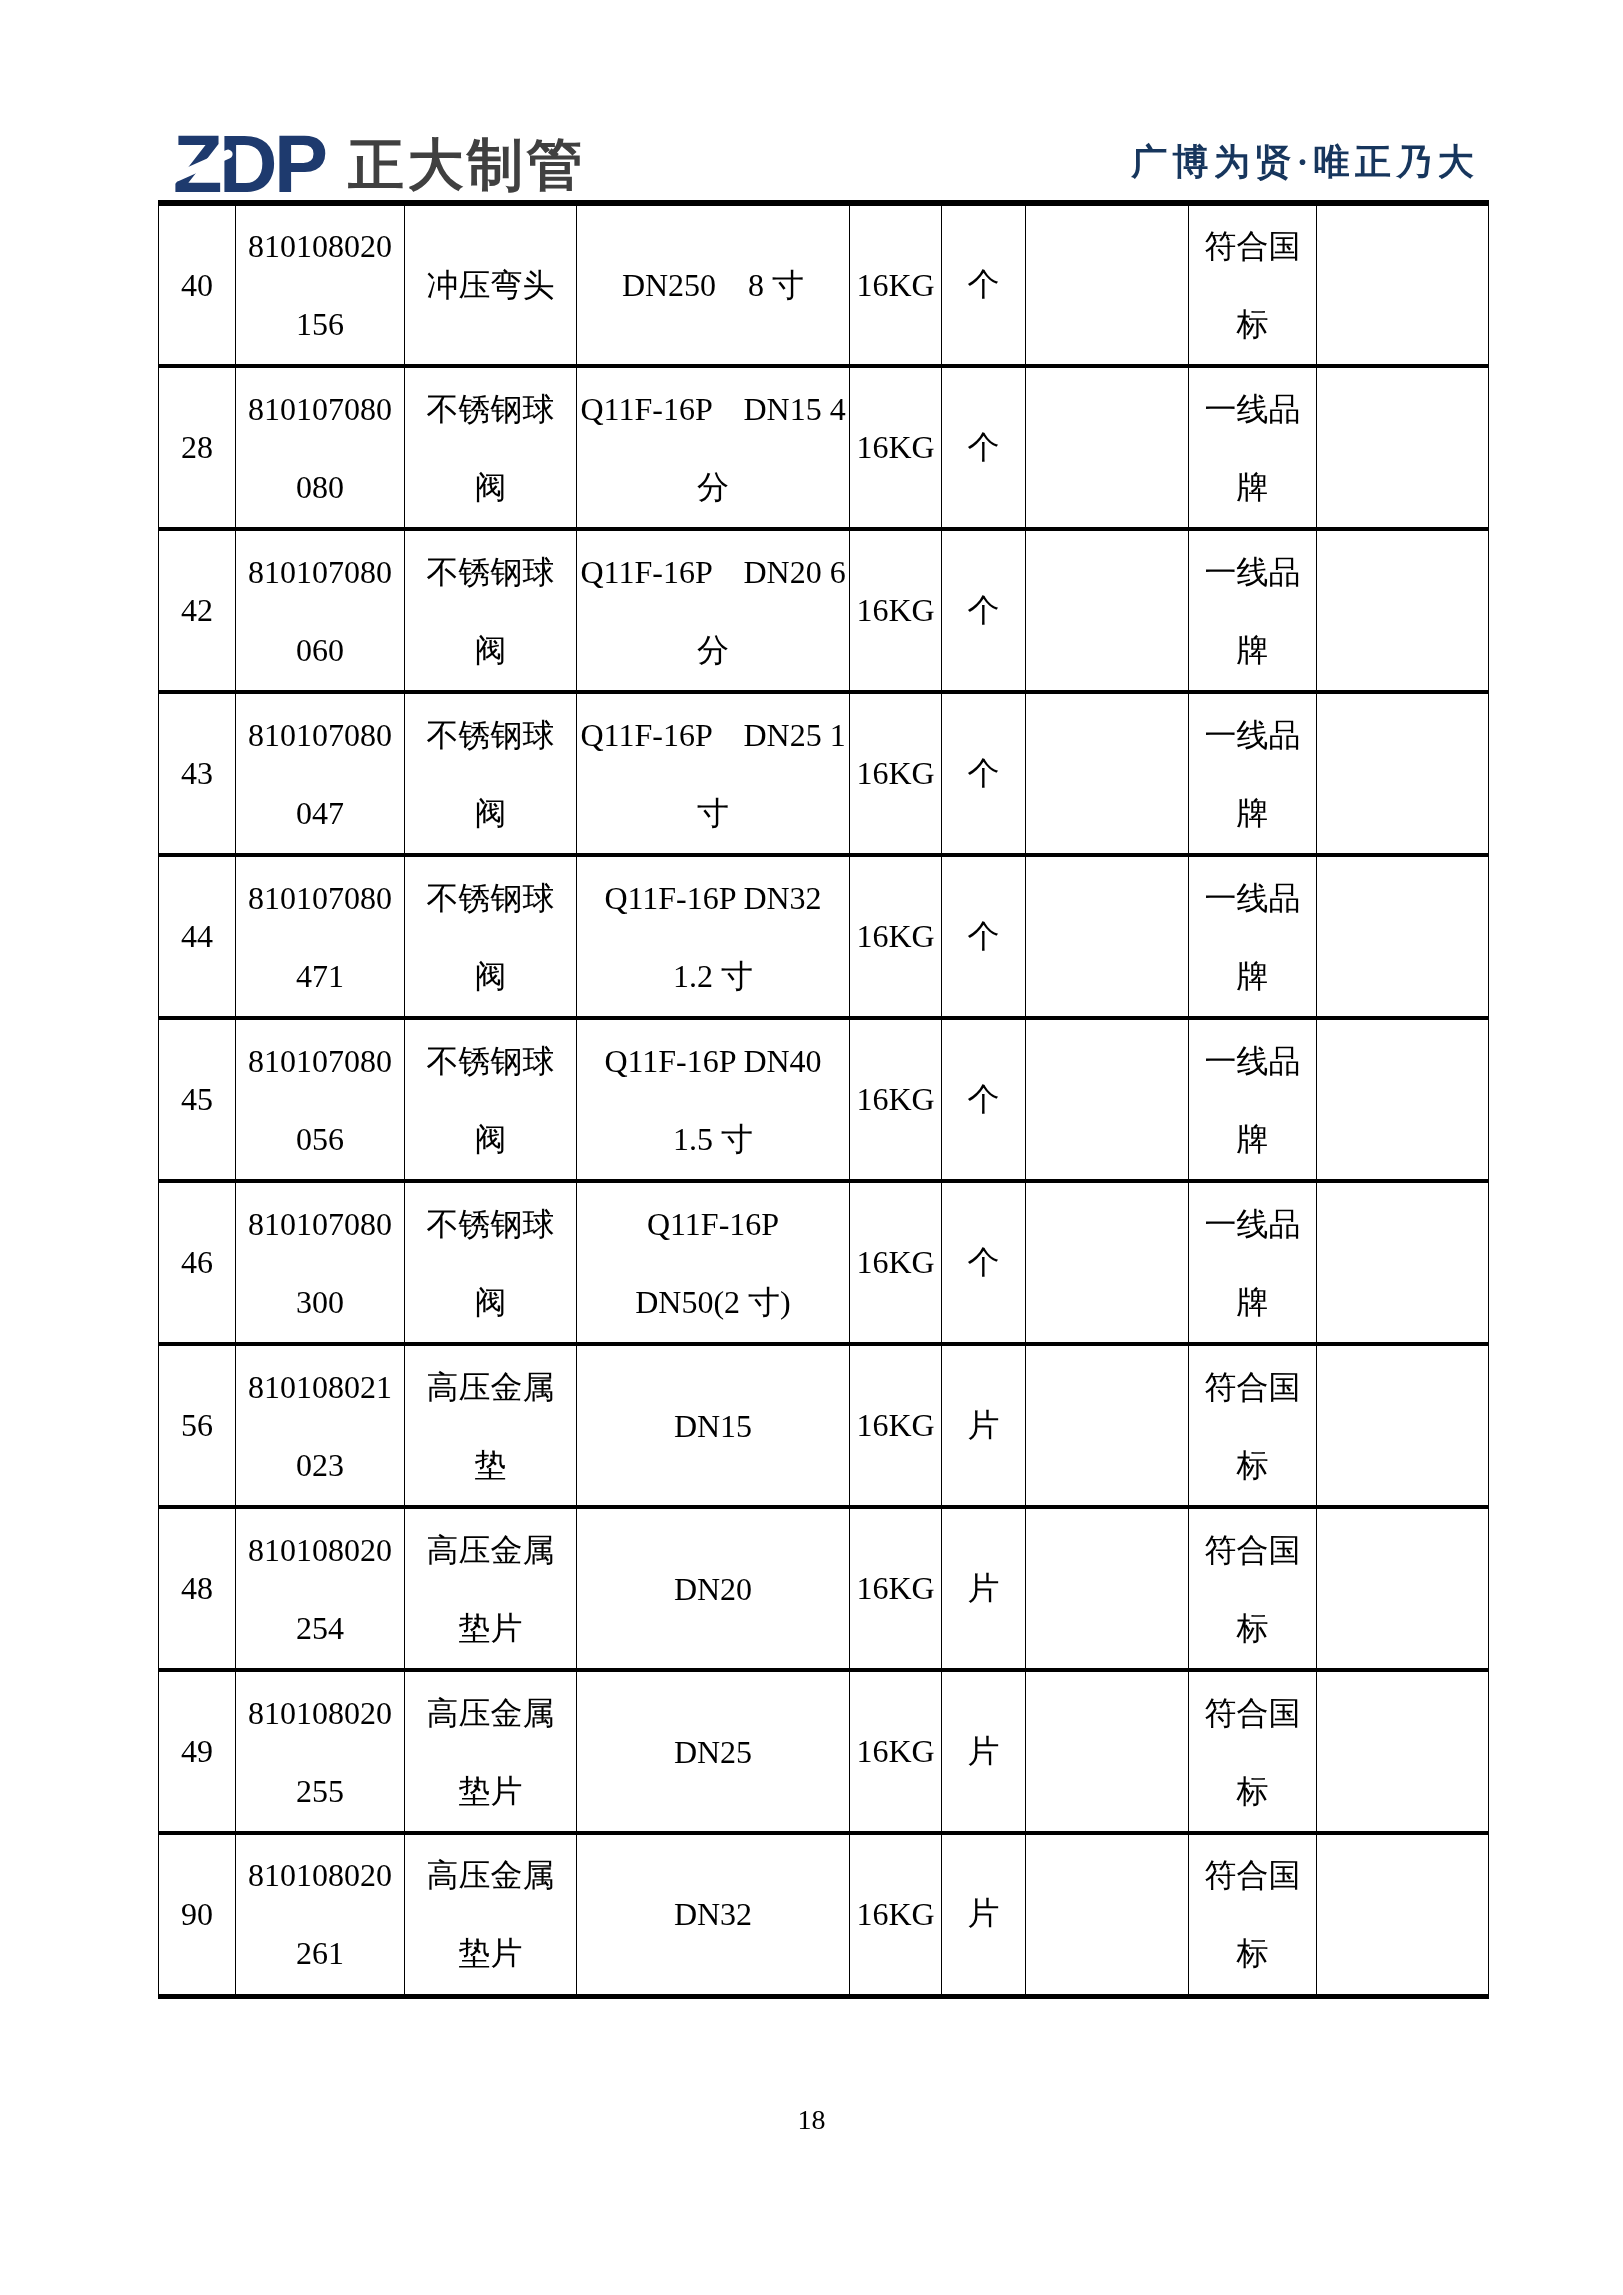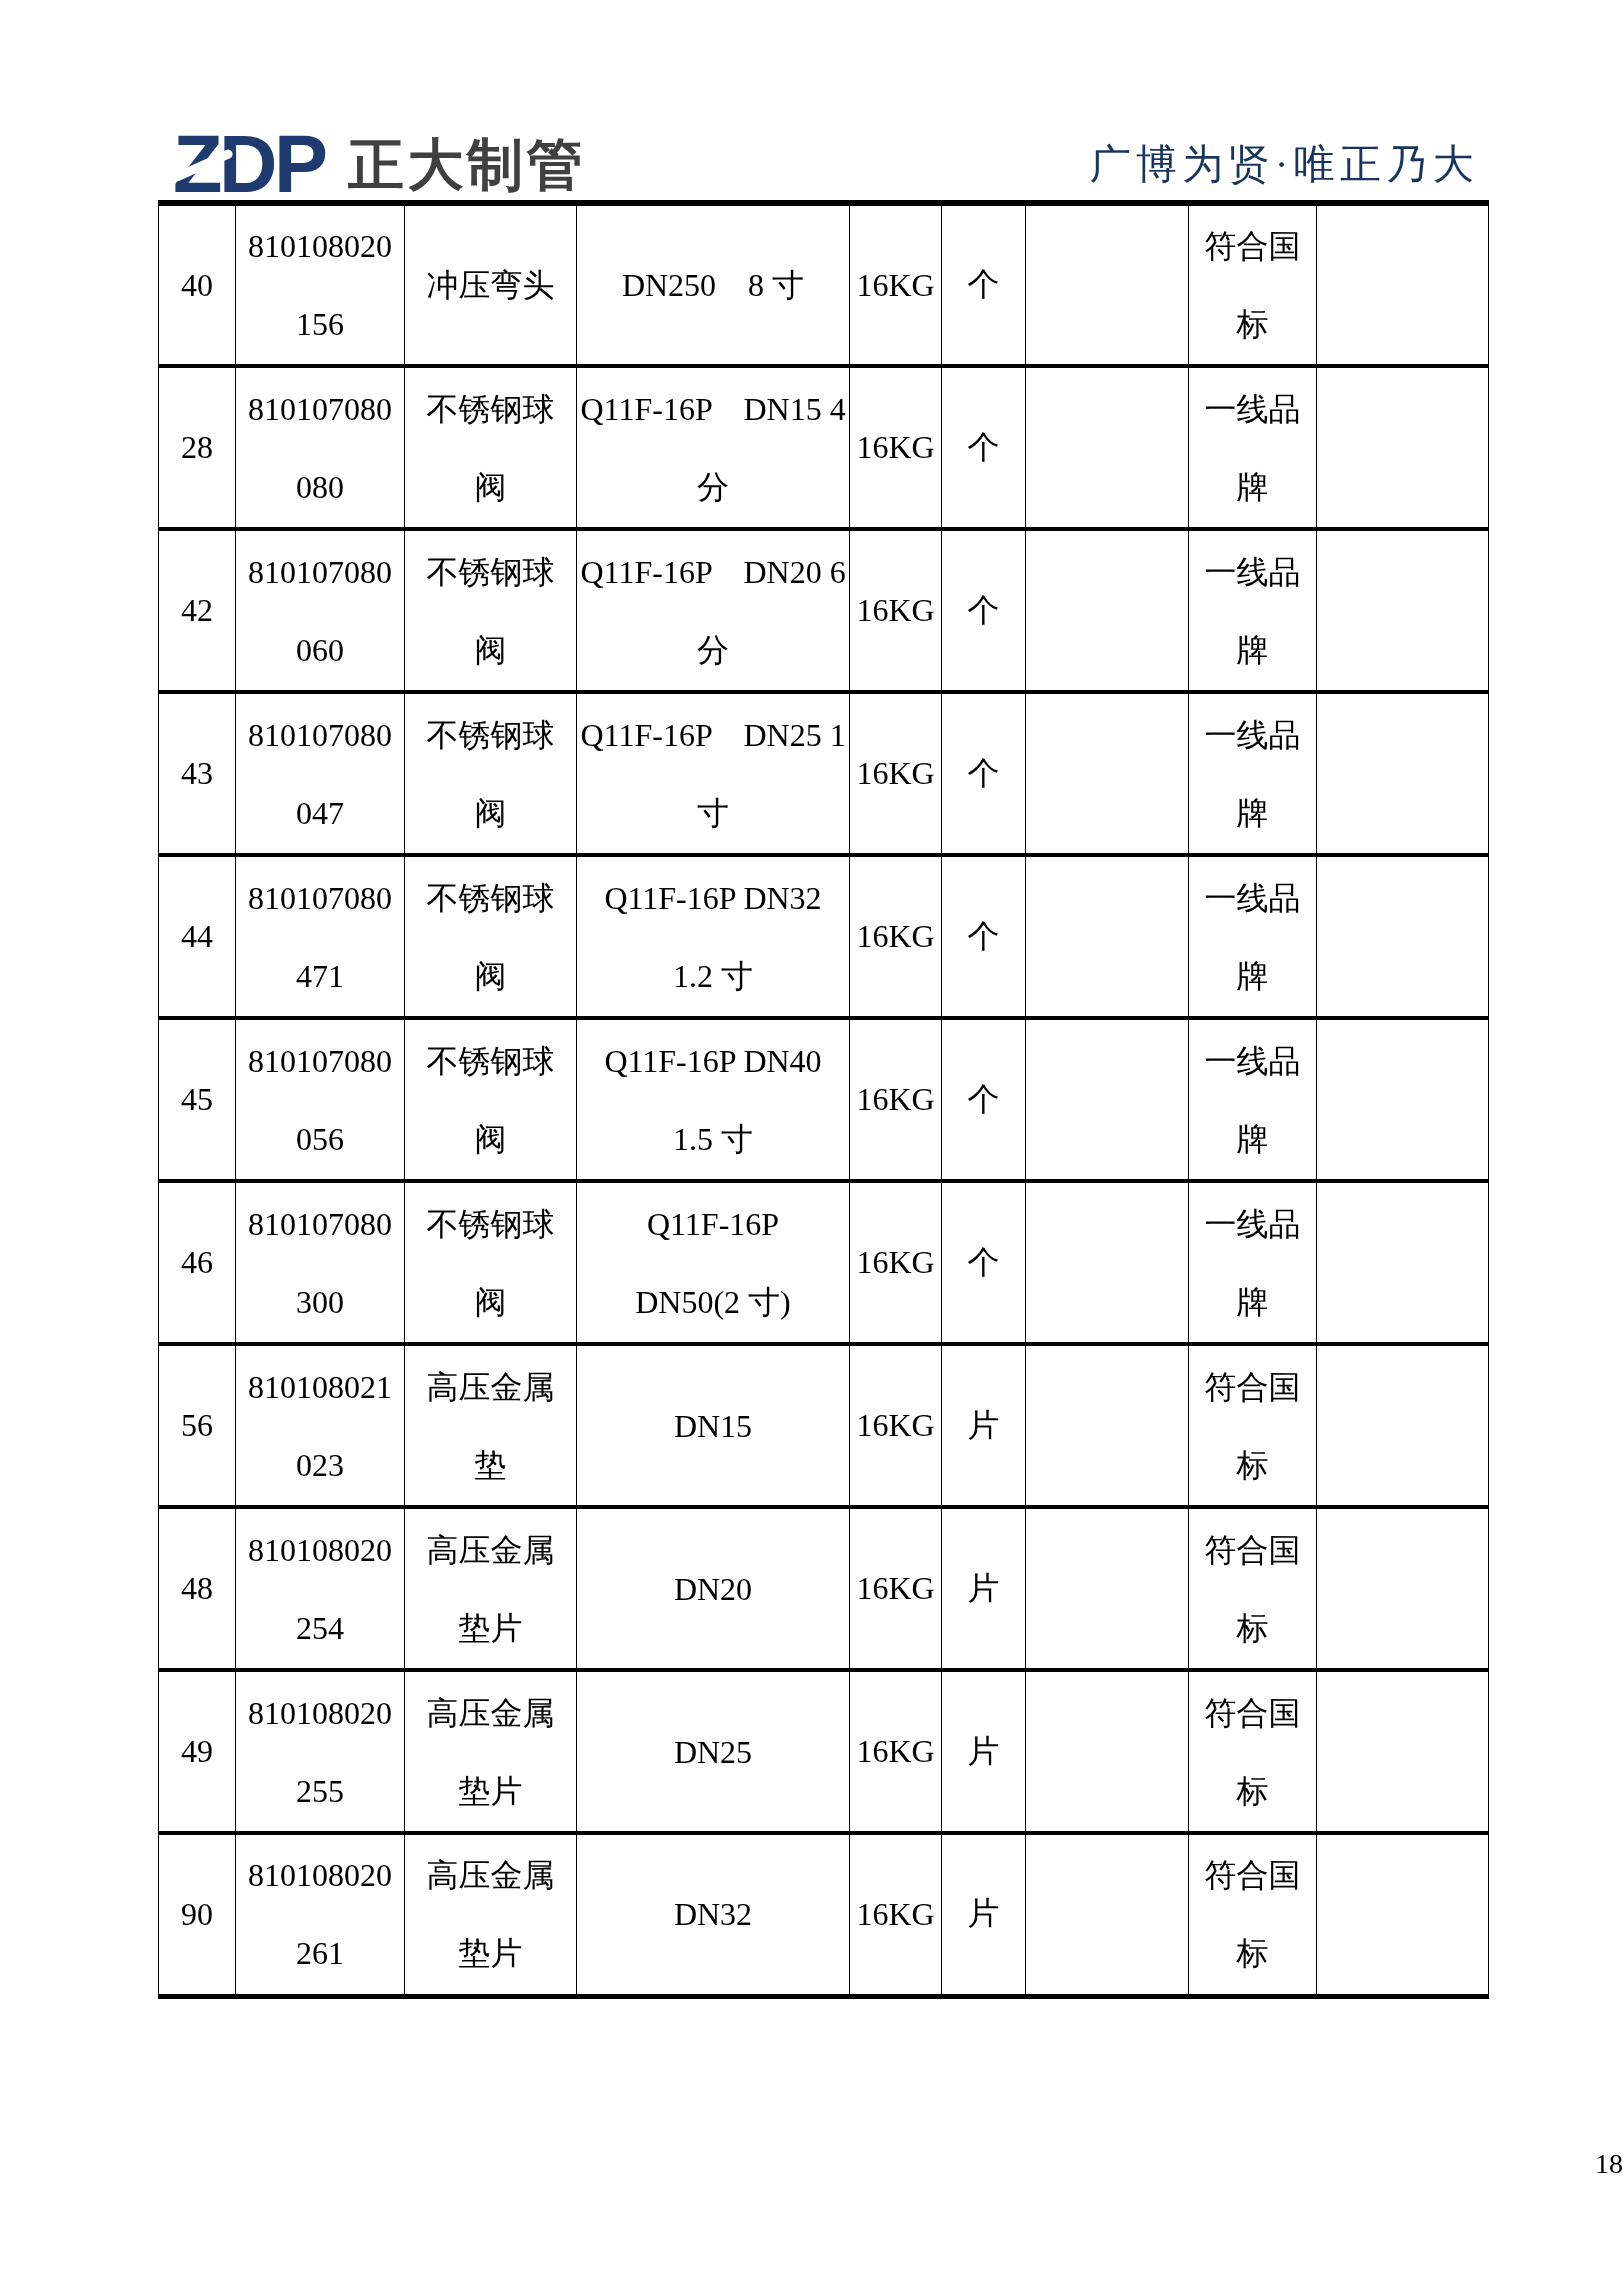--- a/index.html
+++ b/index.html
@@ -25,22 +25,22 @@
     width:65px;height:8.8px;background:#ffffff;
     transform:rotate(-24deg);border-radius:4.7px;
   }
   .logo-cn{
     font-family:"Liberation Sans","DejaVu Sans",sans-serif;
     font-weight:700;font-size:56px;line-height:1;
     color:#404040;margin-left:23.4px;letter-spacing:3.5px;
   }
   .slogan{
     position:absolute;right:168px;top:144px;
-    font-size:41px;line-height:1;color:#17365d;
-    font-weight:400;letter-spacing:5.3px;white-space:pre;
+    font-size:36px;line-height:1;color:#17365d;
+    font-weight:700;letter-spacing:5.3px;white-space:pre;
   }
   
   .tablewrap{position:absolute;left:158px;top:200px;}
   table.doc{
     border-collapse:collapse;table-layout:fixed;
     width:1331px;
     border:1.8px solid #000;
     border-top:6.4px solid #000;
     border-bottom:5.3px solid #000;
   }
@@ -51,21 +51,21 @@
     text-align:center;vertical-align:middle;
     font-size:32px;
     padding:0 3.5px;
     overflow:hidden;
   }
   table.doc tr{height:163px;}
   .ln{line-height:78px;white-space:pre;}
   
   .page-number{
     position:absolute;left:0;top:2104px;width:100%;
-    text-align:right;font-size:28px;margin-top:44px;
+    text-align:center;font-size:28px;
   }
 </style>
 </head>
 <body>
 
 <div class="page">
 
   <div class="header">
     <div class="logo">
       <span class="logo-mark">ZDP</span>

